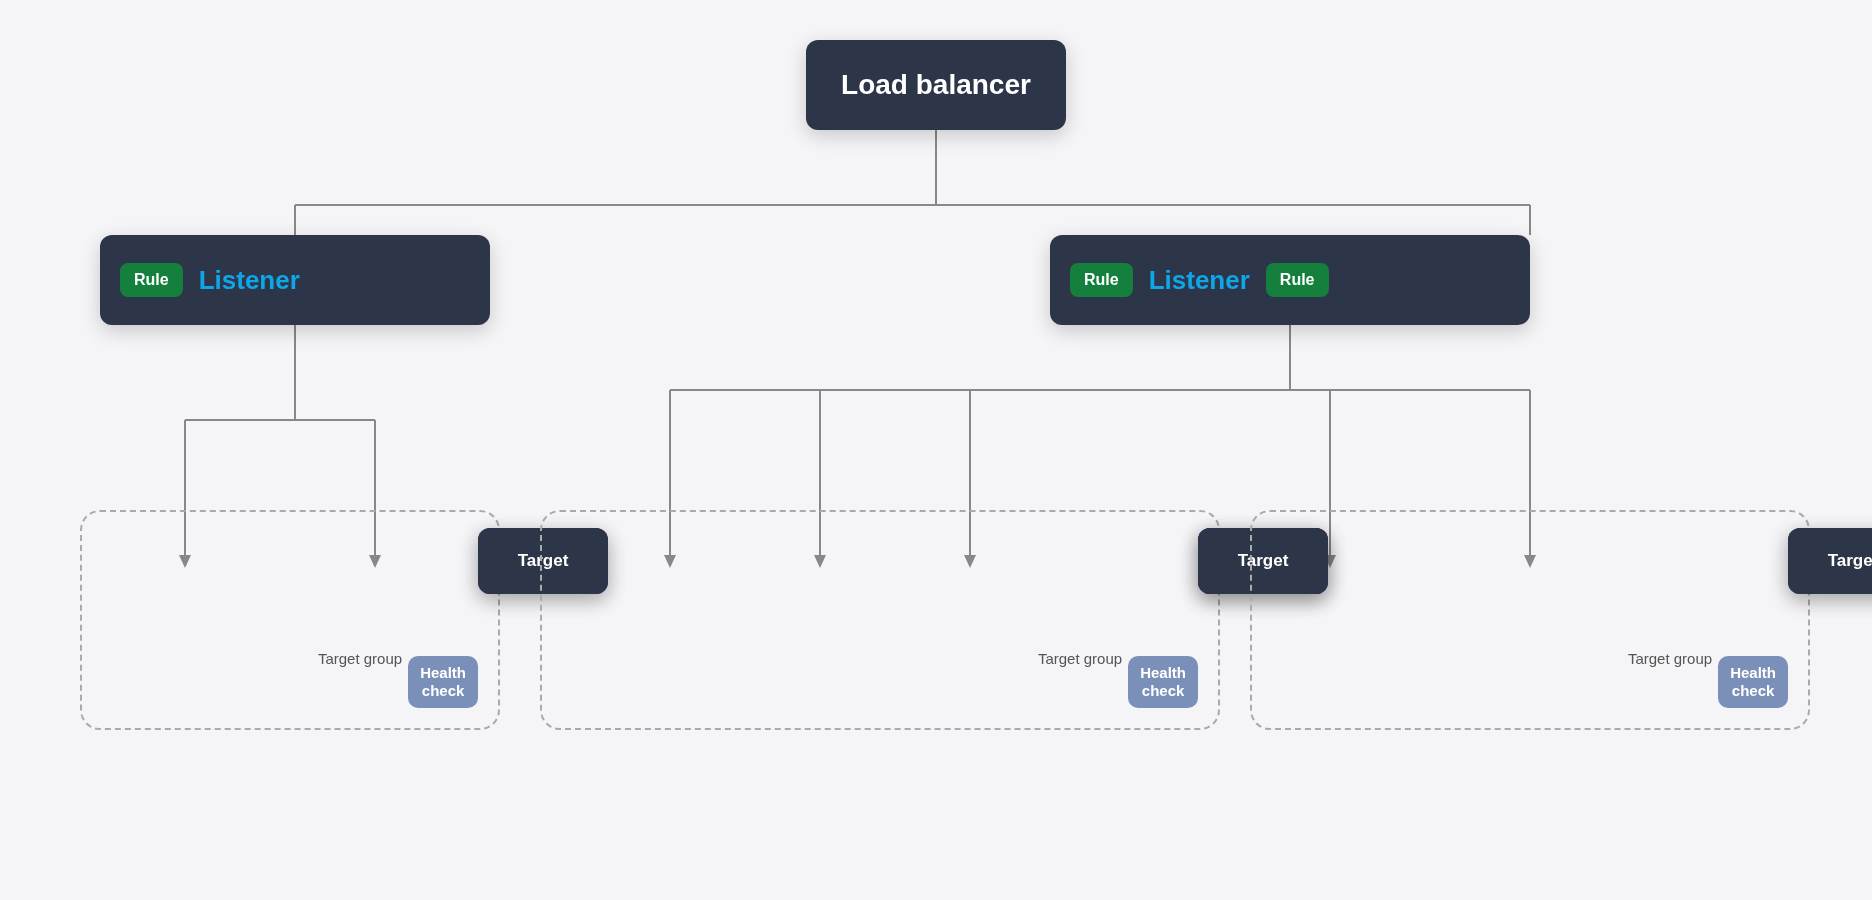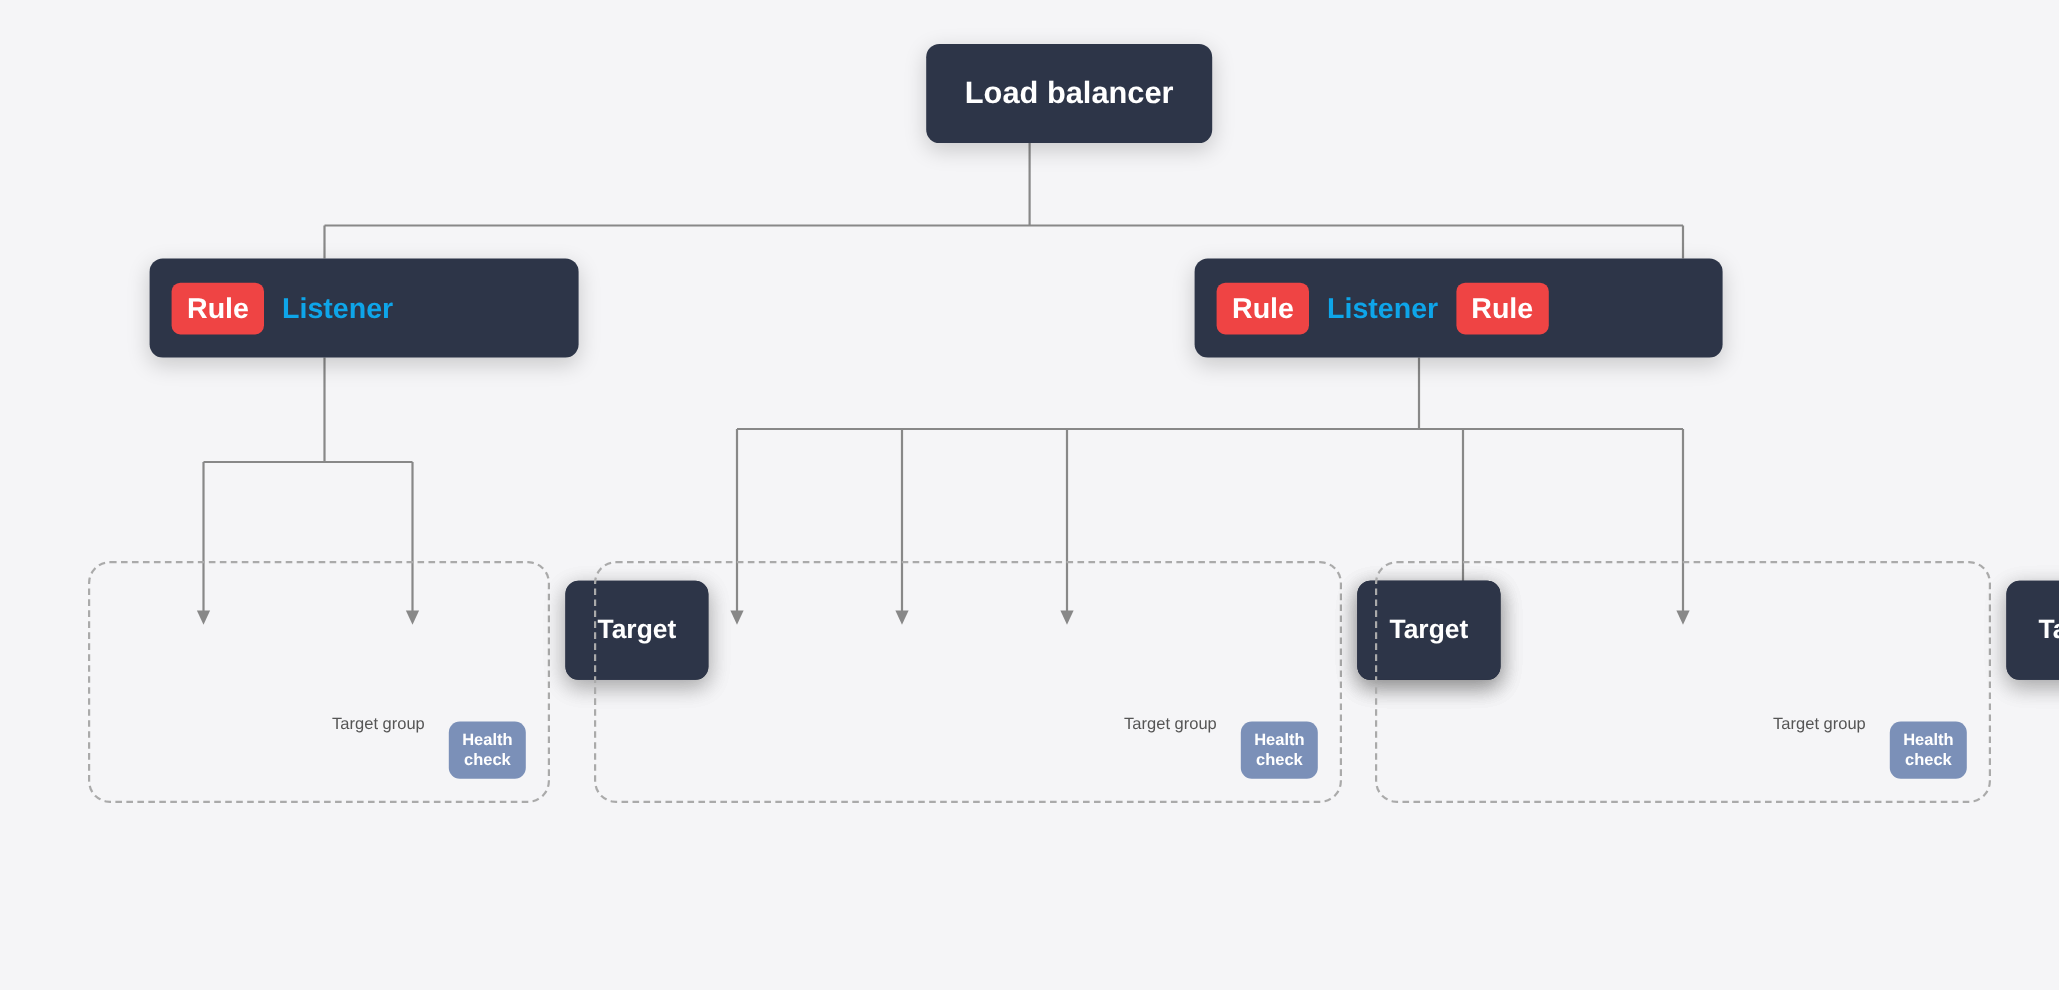--- a/index.html
+++ b/index.html
@@ -30,21 +30,20 @@
     .node {
       position: absolute;
       border-radius: 12px;
       background: #2d3548;
       color: #fff;
       display: flex;
       align-items: center;
       justify-content: center;
       font-weight: 600;
       box-shadow: 0 6px 20px rgba(0,0,0,0.18);
-      margin-left: 36px;
     }
 
     .load-balancer {
       width: 260px;
       height: 90px;
       font-size: 28px;
       top: 40px;
       left: 806px;
     }
 
@@ -66,40 +65,40 @@
       left: 100px;
     }
 
     .listener-right {
       top: 235px;
       left: 1050px;
       width: 480px;
     }
 
     .rule-badge {
-      background: #ef4444;
+      background: #15803d;
       color: #fff;
       border-radius: 8px;
       padding: 8px 14px;
-      font-size: 26px;
+      font-size: 16px;
       font-weight: 700;
       flex-shrink: 0;
     }
 
     .listener-label {
       font-size: 26px;
       font-weight: 600;
       color: #0ea5e9;
     }
 
     
     .target-node {
       width: 130px;
-      height: 90px;
-      font-size: 24px;
+      height: 66px;
+      font-size: 17px;
       font-weight: 700;
       border-radius: 12px;
     }
 
     
     .target-group {
       position: absolute;
       border: 2px dashed #aaa;
       border-radius: 20px;
       display: flex;
@@ -153,21 +152,21 @@
       gap: 20px;
       margin-bottom: 16px;
       justify-content: flex-start;
     }
 
     .bottom-info {
       display: flex;
       flex-direction: row;
       align-items: center;
       justify-content: flex-end;
-      gap: 22px;
+      gap: 6px;
     }
   </style>
 </head>
 <body>
 
 <div class="diagram">
 
   <svg class="lines-svg">
 
     <line x1="936" y1="130" x2="936" y2="205" stroke="#888" stroke-width="2"></line>

